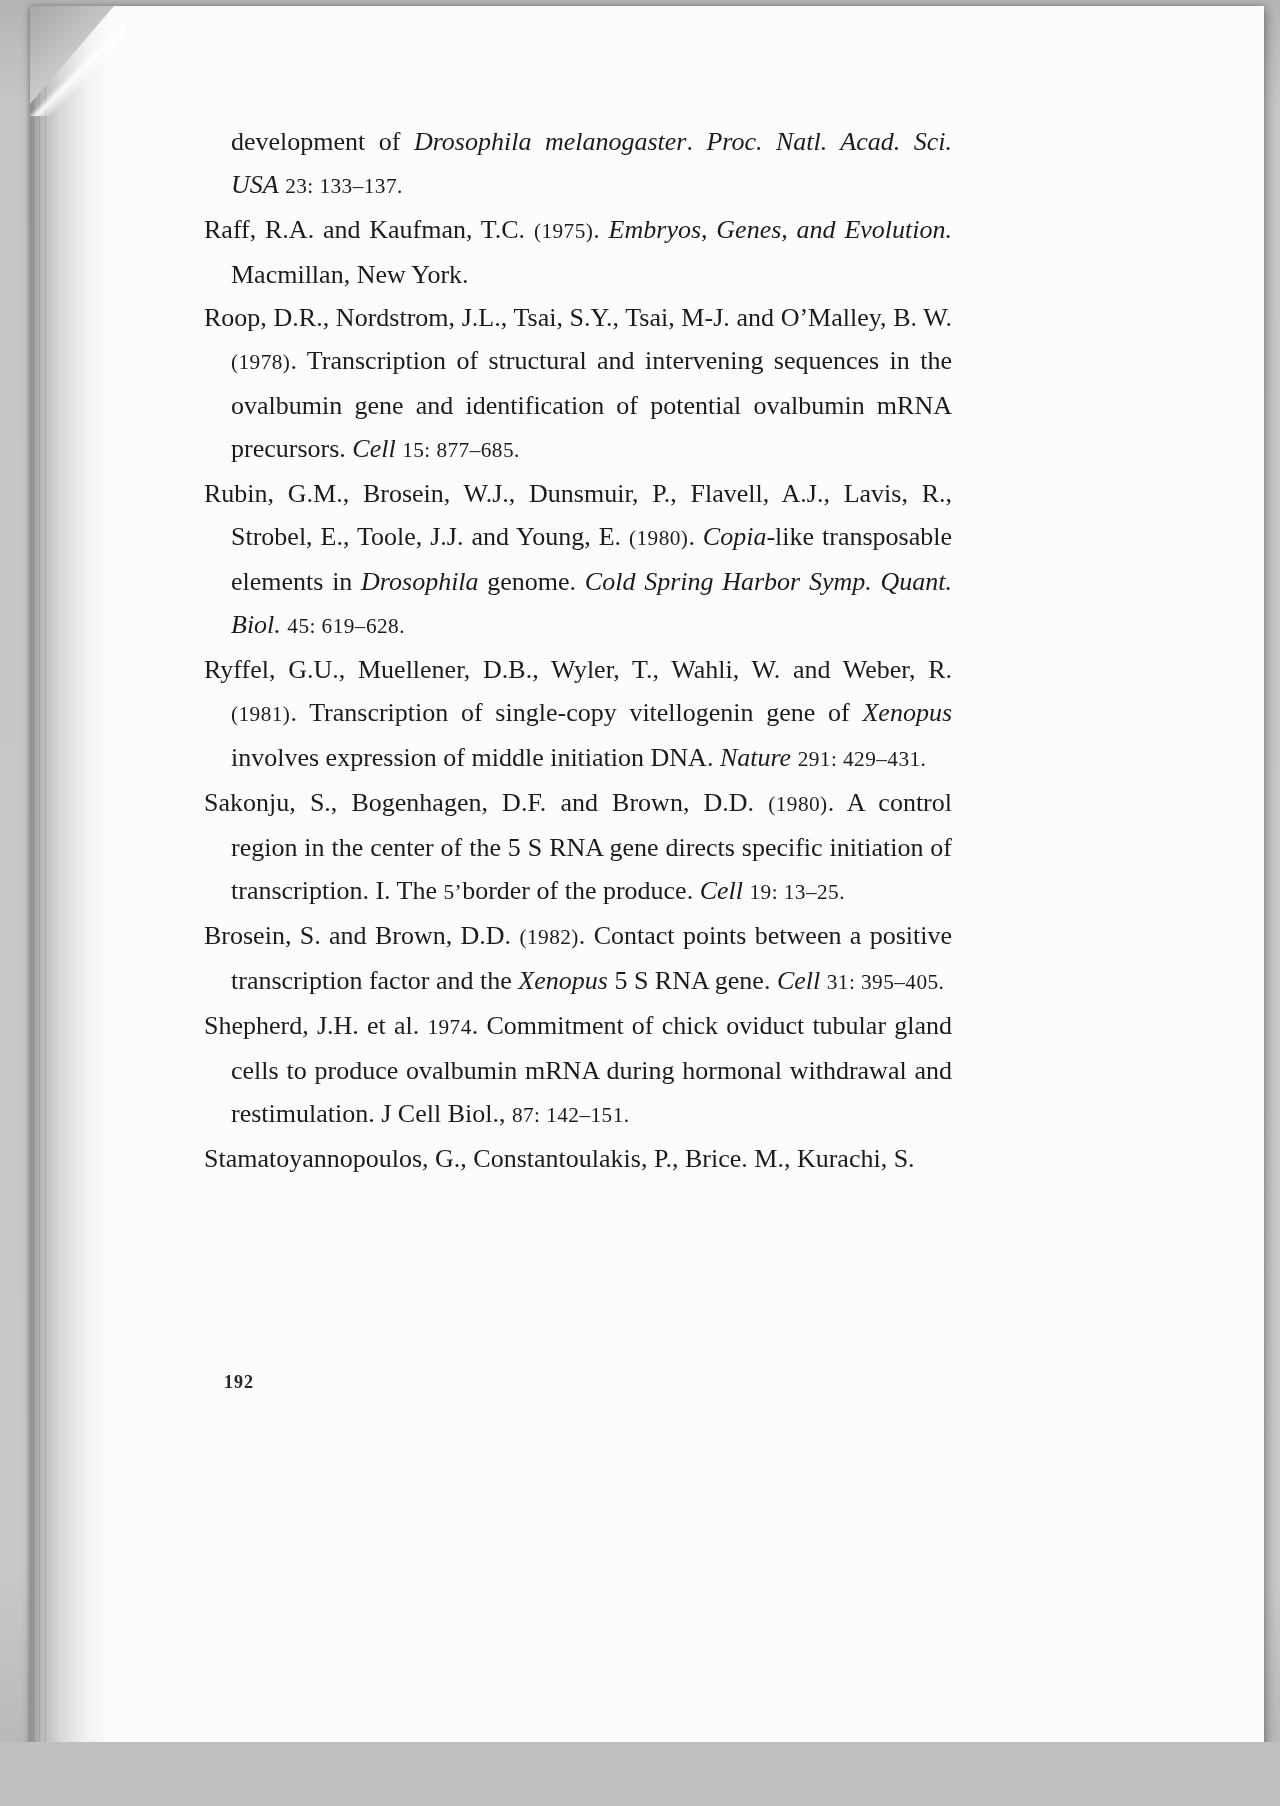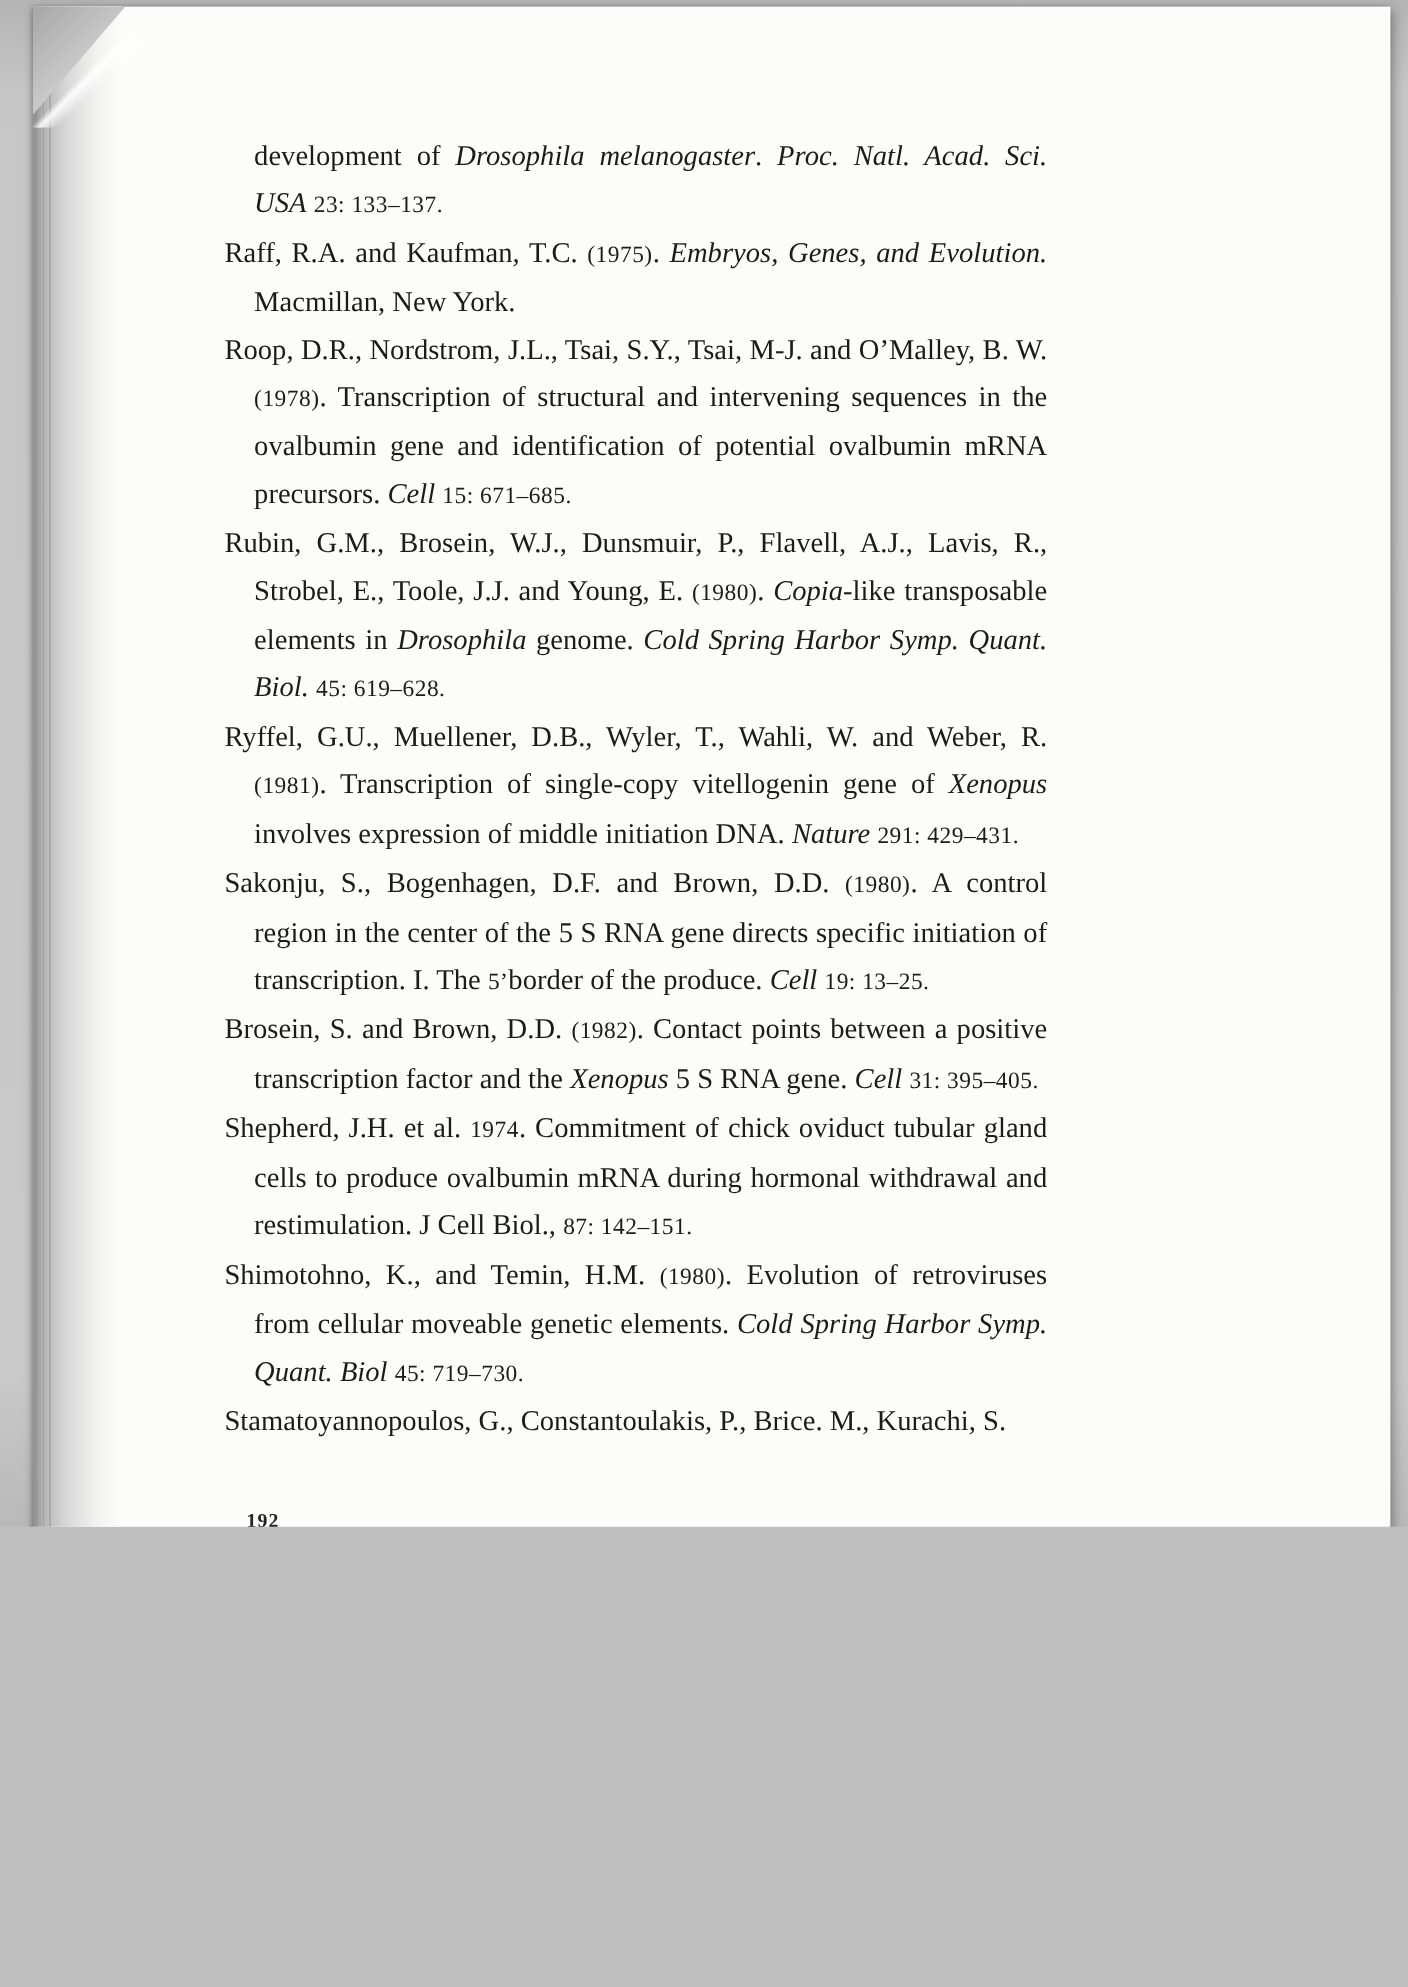--- a/index.html
+++ b/index.html
@@ -7,21 +7,21 @@
     padding: 0;
     width: 1280px;
     height: 1806px;
     background: #bfbfbf;
     font-family: "Liberation Serif", "DejaVu Serif", serif;
     overflow: hidden;
   }
   .scan {
     position: relative;
     width: 1280px;
-    height: 1388px;
+    height: 1742px;
     background: linear-gradient(180deg, #b4b4b4 0%, #c6c6c6 6%, #c9c9c9 90%, #b9b9b9 100%);
     overflow: hidden;
   }
   .sheet {
     position: absolute;
     left: 30px;
     top: 6px;
     width: 1234px;
     height: 1786px;
     background: #fcfcfa;
@@ -98,24 +98,23 @@
 <div class="scan">
   <div class="sheet"></div>
   <div class="left-edge"></div>
   <div class="edge-lines"></div>
   <div class="corner-fold"></div>
   <div class="corner-highlight"></div>
 
   <div class="text-block">
       <div class="entry continuation"><span>development of </span><span class="it">Drosophila melanogaster</span><span>. </span><span class="it">Proc. Natl. Acad. Sci. USA</span><span> </span><span class="sm">23: 133–137.</span></div>
       <div class="entry"><span>Raff, R.A. and Kaufman, T.C. </span><span class="sm">(1975)</span><span>. </span><span class="it">Embryos, Genes, and Evolution.</span><span> Macmillan, New York.</span></div>
-      <div class="entry"><span>Roop, D.R., Nordstrom, J.L., Tsai, S.Y., Tsai, M-J. and O’Malley, B. W. </span><span class="sm">(1978)</span><span>. Transcription of structural and intervening sequences in the ovalbumin gene and identification of potential ovalbumin mRNA precursors. </span><span class="it">Cell</span><span> </span><span class="sm">15: 671–685.</span></div>
+      <div class="entry"><span>Roop, D.R., Nordstrom, J.L., Tsai, S.Y., Tsai, M-J. and O’Malley, B. W. </span><span class="sm">(1978)</span><span>. Transcription of structural and intervening sequences in the ovalbumin gene and identification of potential ovalbumin mRNA precursors. </span><span class="it">Cell</span><span> </span><span class="sm">15: 877–685.</span></div>
       <div class="entry"><span>Rubin, G.M., Brosein, W.J., Dunsmuir, P., Flavell, A.J., Lavis, R., Strobel, E., Toole, J.J. and Young, E. </span><span class="sm">(1980)</span><span>. </span><span class="it">Copia</span><span>-like transposable elements in </span><span class="it">Drosophila</span><span> genome. </span><span class="it">Cold Spring Harbor Symp. Quant. Biol.</span><span> </span><span class="sm">45: 619–628.</span></div>
       <div class="entry"><span>Ryffel, G.U., Muellener, D.B., Wyler, T., Wahli, W. and Weber, R. </span><span class="sm">(1981)</span><span>. Transcription of single-copy vitellogenin gene of </span><span class="it">Xenopus</span><span> involves expression of middle initiation DNA. </span><span class="it">Nature</span><span> </span><span class="sm">291: 429–431.</span></div>
       <div class="entry"><span>Sakonju, S., Bogenhagen, D.F. and Brown, D.D. </span><span class="sm">(1980)</span><span>. A control region in the center of the 5 S RNA gene directs specific initiation of transcription. I. The </span><span class="sm">5’</span><span>border of the produce. </span><span class="it">Cell</span><span> </span><span class="sm">19: 13–25.</span></div>
       <div class="entry"><span>Brosein, S. and Brown, D.D. </span><span class="sm">(1982)</span><span>. Contact points between a positive transcription factor and the </span><span class="it">Xenopus</span><span> 5 S RNA gene. </span><span class="it">Cell</span><span> </span><span class="sm">31: 395–405.</span></div>
       <div class="entry"><span>Shepherd, J.H. et al. </span><span class="sm">1974</span><span>. Commitment of chick oviduct tubular gland cells to produce ovalbumin mRNA during hormonal withdrawal and restimulation. J Cell Biol., </span><span class="sm">87: 142–151.</span></div>
-      <div class="entry"><span>Shimotohno, K., and Temin, H.M. </span><span class="sm">(1980)</span><span>. Evolution of retroviruses from cellular moveable genetic elements. </span><span class="it">Cold Spring Harbor Symp. Quant. Biol</span><span> </span><span class="sm">45: 719–730.</span></div>
       <div class="entry"><span>Stamatoyannopoulos, G., Constantoulakis, P., Brice. M., Kurachi, S.</span></div>
     </div>
 
   <div class="page-number">192</div>
 </div>
 
 </body></html>

